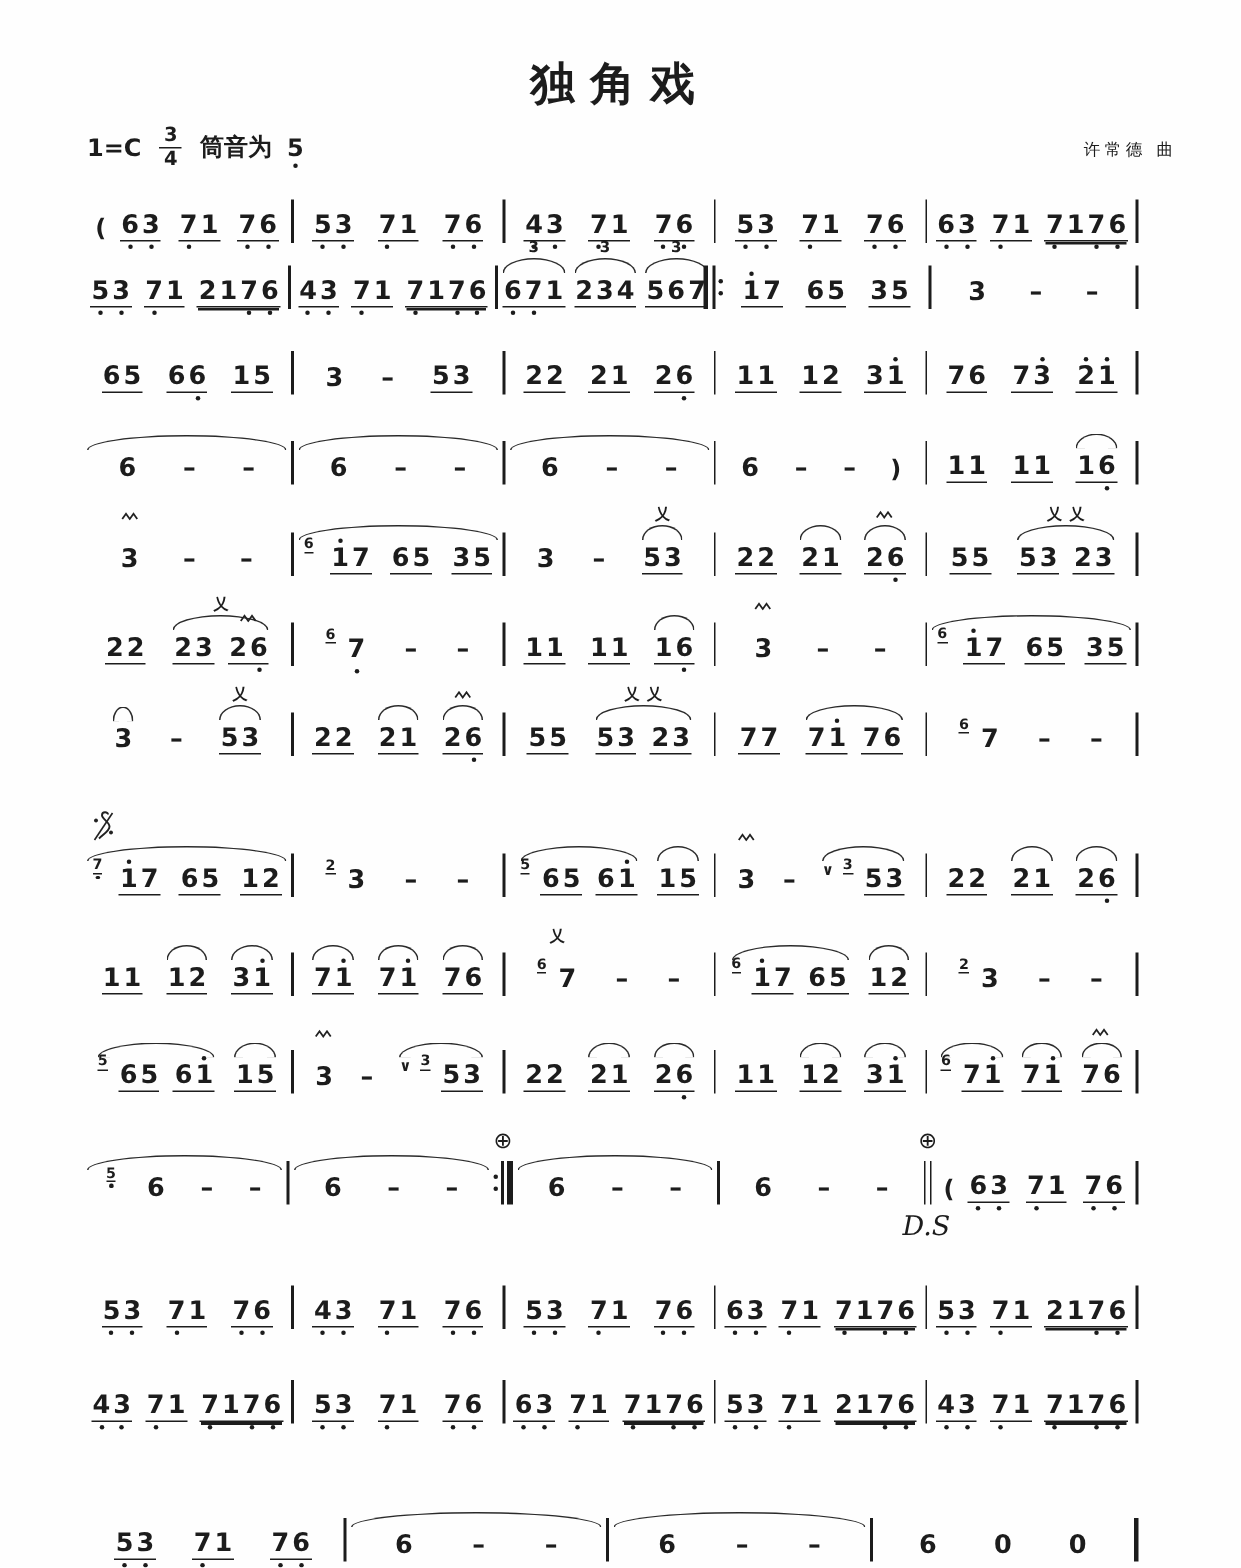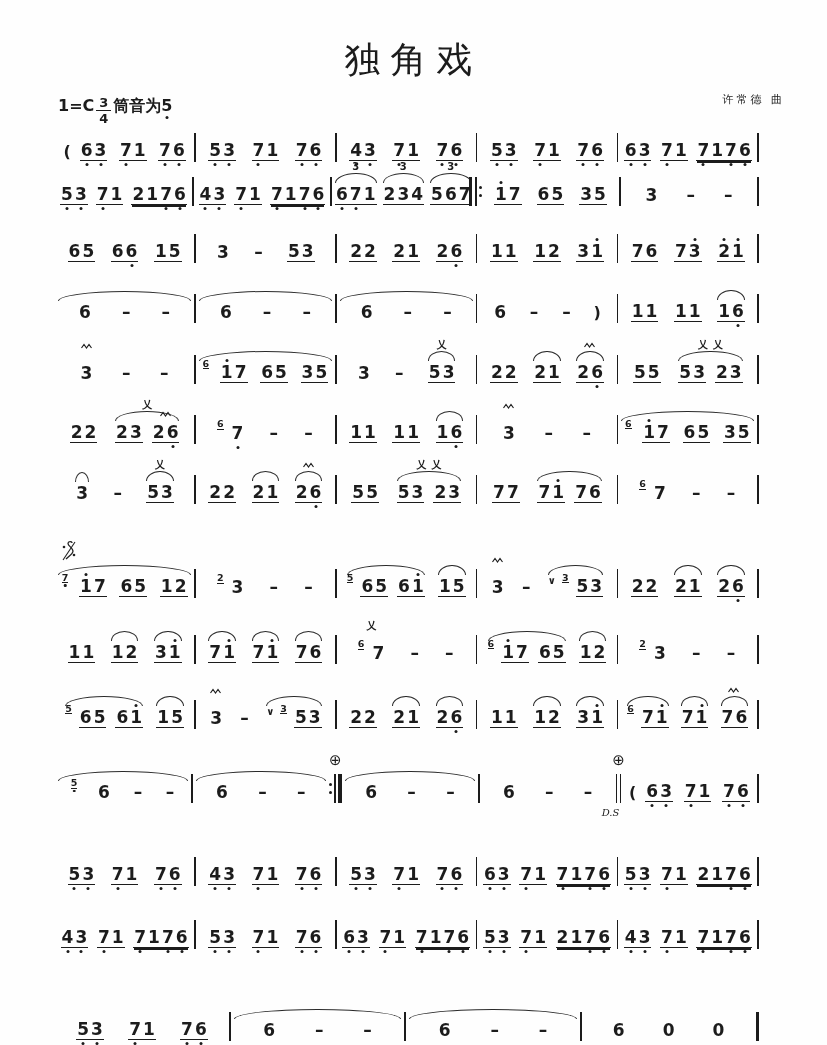--- a/index.html
+++ b/index.html
@@ -6,25 +6,25 @@
   body{
     width:827px;height:1045px;overflow:hidden;
     background:#ffffff;
     font-family:"DejaVu Sans","Liberation Sans",sans-serif;
     color:#1c1c1c;
   }
   .page{position:relative;width:827px;height:1045px;background:#fefefe;}
   
   .title{
     position:absolute;top:36px;left:0;right:0;text-align:center;
-    font-size:36px;font-weight:normal;letter-spacing:10px;margin:0;
+    font-size:30px;font-weight:bold;letter-spacing:10px;margin:0;
     font-family:"DejaVu Serif","Liberation Serif",serif;
   }
   .meta-row{
-    position:absolute;top:96px;left:58px;display:flex;align-items:flex-start;
+    position:absolute;top:84px;left:58px;display:flex;align-items:center;gap:10px;
     font-size:16px;font-weight:bold;
   }
   .frac{display:inline-flex;flex-direction:column;align-items:center;line-height:1;font-size:13px;margin:0 2px;}
   .frac .num{border-bottom:1.5px solid #1c1c1c;padding:0 3px 1px;}
   .frac .den{padding-top:1px;}
   .tube-note{position:relative;display:inline-block;}
   .tube-note .tn{position:relative;display:inline-block;}
   .tube-note .tn::after{
     content:"";position:absolute;left:50%;transform:translateX(-50%);
     top:calc(100% + 1px);width:3px;height:3px;border-radius:50%;background:#1c1c1c;
@@ -74,21 +74,21 @@
   .pre.breath{font-size:10px;top:-11px;margin-right:-3px;}
   
   .bar{position:relative;display:flex;align-items:flex-end;gap:2.5px;
        height:29px;margin:0 0 8px;flex:0 0 auto;}
   .vl{width:1.6px;height:29px;background:#1c1c1c;}
   .vthick{width:3.5px;height:29px;background:#1c1c1c;}
   .rdots{display:flex;flex-direction:column;justify-content:center;gap:5px;height:29px;}
   .rdot{width:3px;height:3px;border-radius:50%;background:#1c1c1c;}
   .coda{position:absolute;bottom:calc(100% + 6px);left:50%;transform:translateX(-50%);
         font-size:15px;line-height:1;}
-  .ds{position:absolute;top:calc(100% + 4px);left:-14px;font-size:10px;font-style:italic;
+  .ds{position:absolute;top:calc(100% + 4px);left:-14px;font-size:18px;font-style:italic;
       font-family:"DejaVu Serif","Liberation Serif",serif;white-space:nowrap;}
   .segno{position:absolute;bottom:calc(100% - 8px);left:6px;line-height:0;}
 </style>
 </head>
 <body>
 
 <div class="page">
   <h1 class="title">独角戏</h1>
 
   <div class="meta-row">

